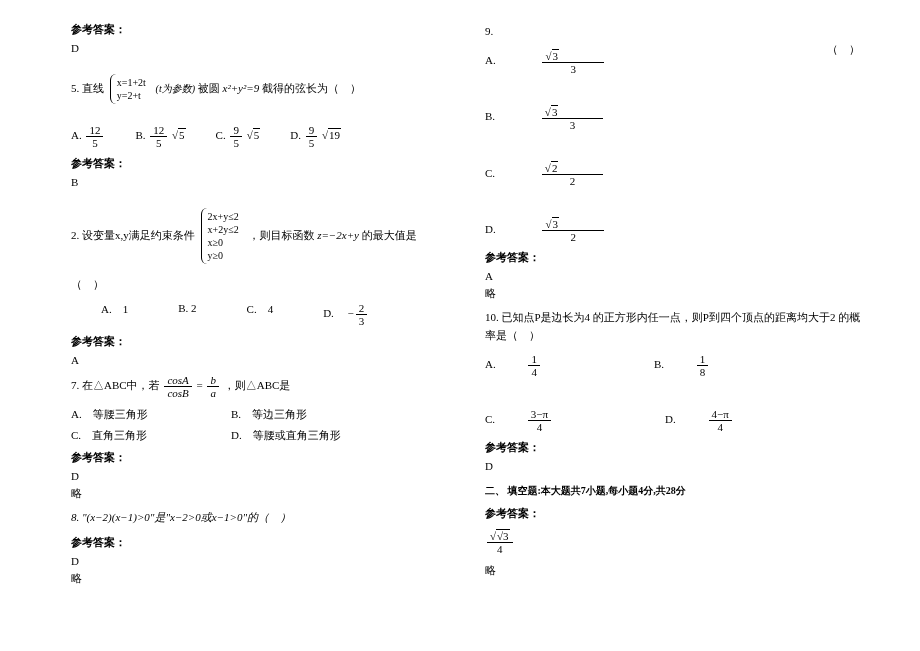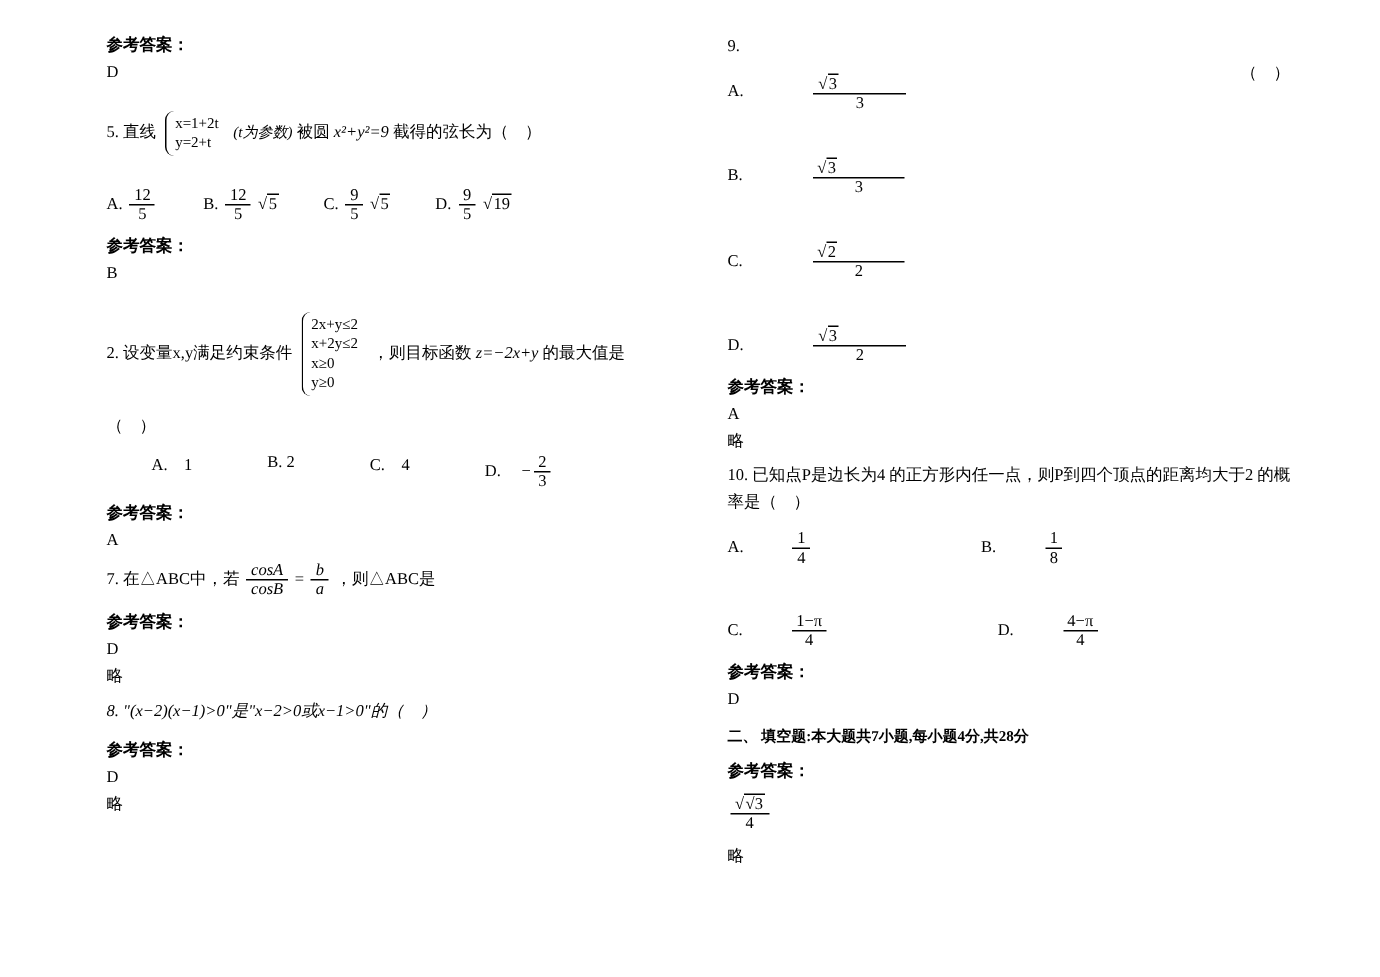--- a/index.html
+++ b/index.html
@@ -170,20 +170,30 @@
       <span class="num italic">cosA</span>
       <span class="den italic">cosB</span>
     </span>
     <span> = </span>
     <span class="frac">
       <span class="num italic">b</span>
       <span class="den italic">a</span>
     </span>
     <span>，则△ABC是</span>
   </div>
+  <div class="options-2col">
+    <div>
+      <span>A.　等腰三角形</span>
+      <span>B.　等边三角形</span>
+    </div>
+    <div class="skip">
+      <span>C.　直角三角形</span>
+      <span>D.　等腰或直角三角形</span>
+    </div>
+  </div>
   <div class="ans-label">参考答案：</div>
   <div class="ans-val">D</div>
   <div class="ans-val">略</div>
 
   <div class="question italic">8. "(x−2)(x−1)&gt;0"是"x−2&gt;0或x−1&gt;0"的（　）</div>
   <div class="ans-label">参考答案：</div>
   <div class="ans-val">D</div>
   <div class="ans-val">略</div>
 </div>
 
@@ -220,21 +230,21 @@
     <span>
       <span>A.</span>
       <span class="frac"><span class="num">1</span><span class="den">4</span></span>
     </span>
     <span>
       <span>B.</span>
       <span class="frac"><span class="num">1</span><span class="den">8</span></span>
     </span>
     <span>
       <span>C.</span>
-      <span class="frac"><span class="num">1−π</span><span class="den">4</span></span>
+      <span class="frac"><span class="num">3−π</span><span class="den">4</span></span>
     </span>
     <span>
       <span>D.</span>
       <span class="frac"><span class="num">4−π</span><span class="den">4</span></span>
     </span>
   </div>
   <div class="ans-label">参考答案：</div>
   <div class="ans-val">D</div>
 
   <div class="section-h">二、 填空题:本大题共7小题,每小题4分,共28分</div>

